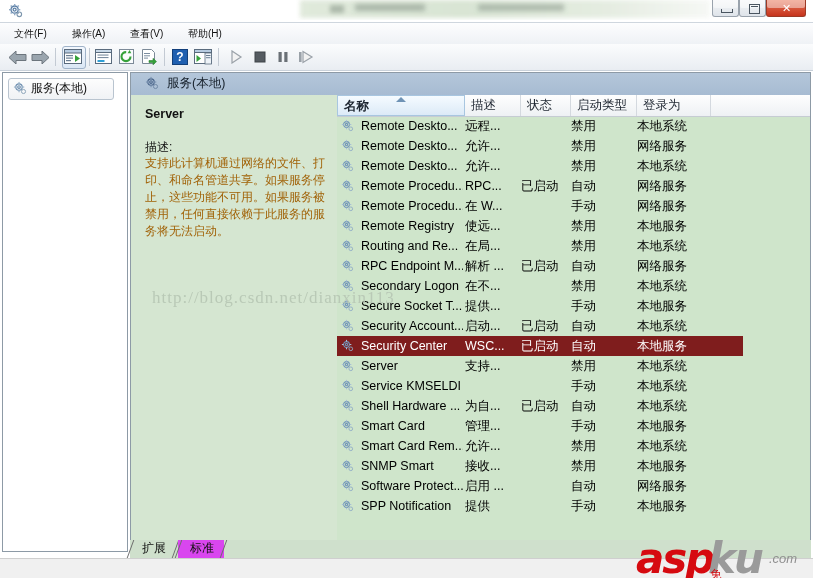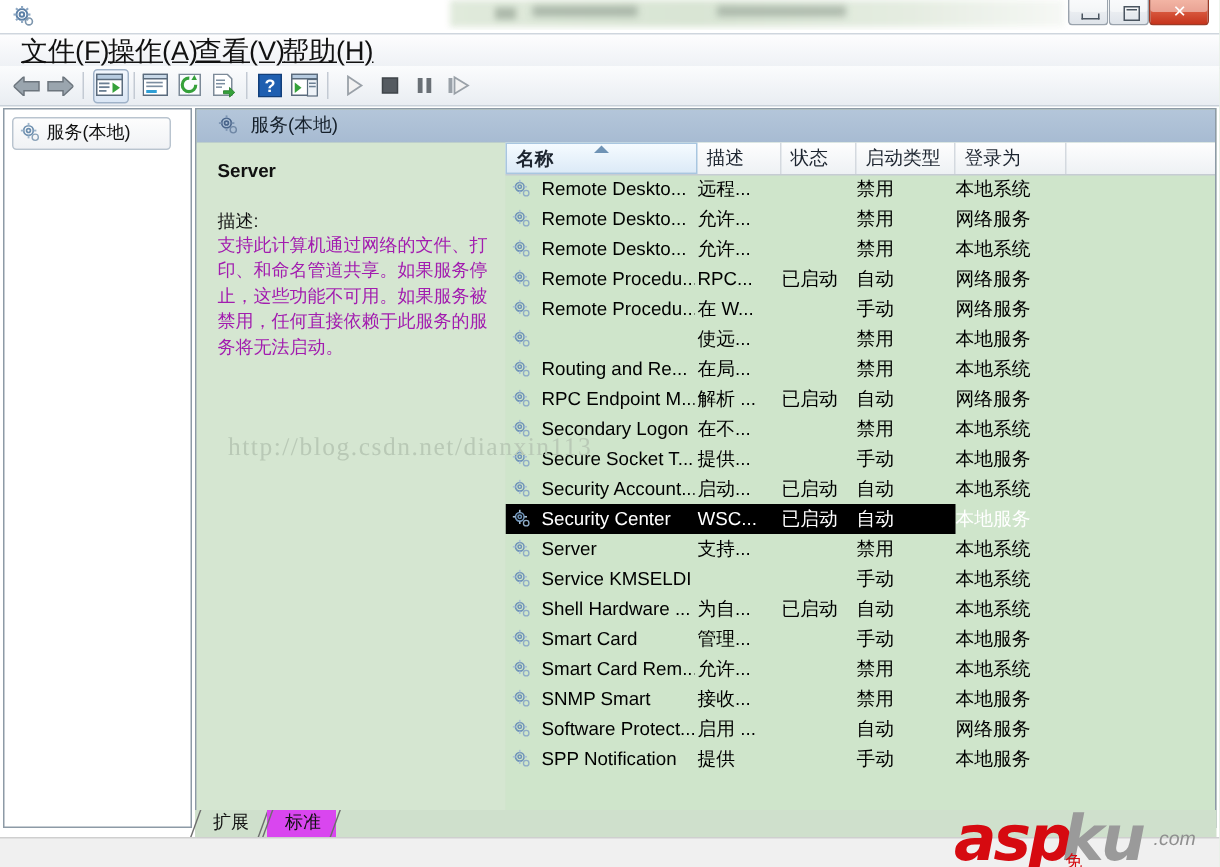--- a/index.html
+++ b/index.html
@@ -30,21 +30,21 @@
   #btn-close{left:766px;width:40px;background:linear-gradient(#e8785a,#c6341d);border-color:#9c3a26;}
   .wbtn .g{position:absolute;left:0;right:0;top:0;height:8px;background:rgba(255,255,255,.45);border-radius:0 0 2px 2px;}
   #btn-min .mk{position:absolute;left:8px;top:9px;width:10px;height:3px;border:1px solid #4a5560;border-top:none;background:transparent;}
   #btn-max .mk{position:absolute;left:9px;top:4px;width:9px;height:8px;border:1px solid #4a5560;background:transparent;}
   #btn-max .mk:after{content:"";position:absolute;left:1px;top:1px;right:1px;height:1px;background:#4a5560;}
   #btn-close .mk{position:absolute;left:13px;top:3px;width:13px;height:10px;color:#fff;font-size:11px;line-height:10px;text-align:center;font-weight:bold;}
 
   
   #menubar{position:absolute;left:0;top:22px;width:813px;height:22px;
     background:linear-gradient(#fdfdfe,#eef1f5);border-top:1px solid #cfd6de;border-bottom:1px solid #d9dfe6;}
-  .menuitem{position:absolute;top:3px;height:16px;line-height:16px;padding:0 6px;font-size:18px;color:#111;cursor:default;text-decoration:underline;}
+  .menuitem{position:absolute;top:3px;height:16px;line-height:16px;padding:0 6px;font-size:10px;color:#111;cursor:default;}
 
   
   #toolbar{position:absolute;left:0;top:44px;width:813px;height:26px;
     background:linear-gradient(#fbfcfd,#e9edf2);border-bottom:1px solid #c9d1da;}
   .tbtn{position:absolute;top:3px;width:20px;height:20px;}
   .tsep{position:absolute;top:4px;width:1px;height:18px;background:#c3cad3;}
   .tbtn.framed{border:1px solid #9fb2c8;border-radius:3px;background:linear-gradient(#f2f7fd,#dbe7f5);width:22px;height:21px;top:2px;}
 
   
   .arrowL,.arrowR{position:absolute;left:1px;top:4px;width:18px;height:13px;}
@@ -60,36 +60,36 @@
     border:1px solid #8d9aa6;box-sizing:border-box;background:#cfe0cc;overflow:hidden;}
   #rp-header{position:absolute;left:0;top:0;width:679px;height:22px;
     background:linear-gradient(#b4c6da,#a7bbd2);border-bottom:1px solid #8ea3ba;}
   #rp-header .h-icon{position:absolute;left:14px;top:3px;width:15px;height:15px;}
   #rp-header .h-lbl{position:absolute;left:36px;top:3px;font-size:12.5px;line-height:15px;color:#16202b;}
 
   
   #descpane{position:absolute;left:0;top:22px;width:206px;height:455px;background:#d5e6d1;}
   #desc-title{position:absolute;left:14px;top:12px;font-size:12.5px;font-weight:bold;color:#111;}
   #desc-label{position:absolute;left:14px;top:44px;font-size:12px;color:#111;}
-  #desc-body{position:absolute;left:14px;top:60px;width:186px;font-size:12px;line-height:17px;color:#a21caf;
+  #desc-body{position:absolute;left:14px;top:60px;width:186px;font-size:12px;line-height:17px;color:#a16207;
     word-break:break-all;}
 
   
   #listpane{position:absolute;left:206px;top:22px;width:473px;height:455px;background:#cfe5cb;}
   #list-header{position:absolute;left:0;top:0;width:473px;height:21px;
     background:linear-gradient(#fefefe,#eef1f4);border-bottom:1px solid #c6ccd3;}
   .colhdr{position:absolute;top:0;height:21px;line-height:21px;font-size:12.5px;color:#1d2530;
     border-right:1px solid #d4d9df;box-sizing:border-box;padding-left:6px;}
   .colhdr.sorted{background:linear-gradient(#f5fbff,#dceaf7);border:1px solid #a8c6e0;border-bottom:1px solid #a8c6e0;font-weight:bold;}
   .sortarrow{position:absolute;left:50%;top:1px;margin-left:-5px;width:0;height:0;
     border-left:5px solid transparent;border-right:5px solid transparent;border-bottom:5px solid #6f93b5;}
 
   #rows{position:absolute;left:0;top:21px;width:473px;height:434px;overflow:hidden;}
   .row{position:relative;height:20px;line-height:20px;}
-  .row.sel{background:#000000;color:#fff;width:300px;}
+  .row.sel{background:#7f1d1d;color:#fff;width:406px;}
   .cell{position:absolute;top:0;height:20px;line-height:20px;font-size:12.5px;white-space:nowrap;overflow:hidden;}
   .c-name{left:24px;width:102px;}
   .c-desc{left:128px;width:52px;}
   .c-state{left:184px;width:48px;}
   .c-start{left:234px;width:64px;}
   .c-logon{left:300px;width:66px;}
   .svcicon{position:absolute;left:4px;top:3px;width:14px;height:14px;}
 
   
   #tabs{position:absolute;left:130px;top:540px;width:681px;height:18px;background:#cfe0cc;}
@@ -443,20 +443,21 @@
                   <circle cx="6.3" cy="6.3" r="1.3"></circle>
                 </g>
                 <g fill="#a8c0d6">
                   <rect x="5.7" y="1" width="1.2" height="2"></rect>
                   <rect x="5.7" y="9.8" width="1.2" height="2"></rect>
                   <rect x="1" y="5.7" width="2" height="1.2"></rect>
                   <rect x="9.8" y="5.7" width="2" height="1.2"></rect>
                 </g>
                 <circle cx="11.2" cy="11.2" r="2.1" fill="none" stroke="#8facc6" stroke-width="1"></circle>
               </svg></span>
+            <span class="cell c-name">Remote Registry</span>
             <span class="cell c-desc">使远...</span>
             <span class="cell c-state"></span>
             <span class="cell c-start">禁用</span>
             <span class="cell c-logon">本地服务</span>
           </div>
           <div class="row">
             <span class="svcicon"><svg width="14" height="14" viewBox="0 0 16 16">
                 <g fill="none" stroke="#6f93b8" stroke-width="1.2">
                   <circle cx="6.3" cy="6.3" r="3.3"></circle>
                   <circle cx="6.3" cy="6.3" r="1.3"></circle>

